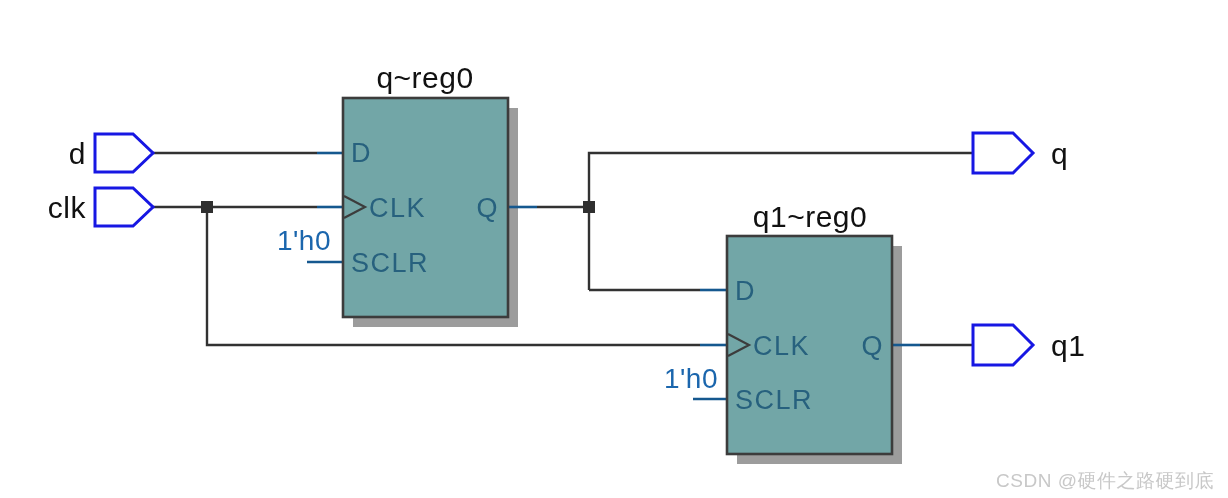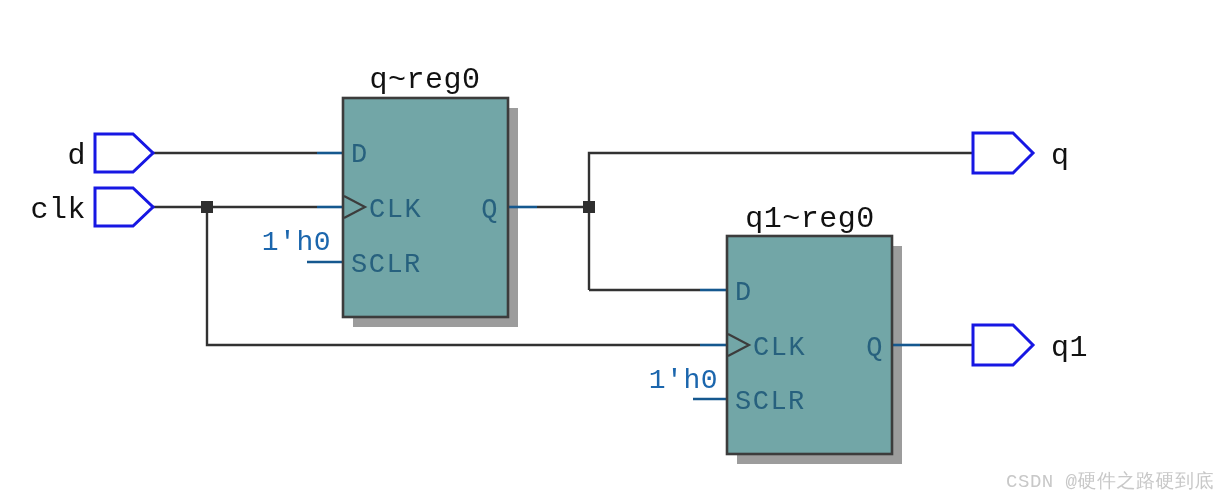--- a/index.html
+++ b/index.html
@@ -6,21 +6,21 @@
     margin: 0;
     padding: 0;
     background: #ffffff;
   }
   .stage {
     position: relative;
     width: 1228px;
     height: 498px;
     background: #ffffff;
     overflow: hidden;
-    font-family: Liberation Mono, monospace;
+    font-family: Liberation Sans, sans-serif;
   }
   svg { display: block; }
 
   .wire      { fill: none; stroke-width: 2.4px; }
   .stub      { fill: none; stroke-width: 2.6px; }
   .blockrect { stroke-width: 2.6px; }
   .clktri    { fill: none; stroke-width: 2.2px; }
   .pinshape  { stroke-width: 3px; stroke-linejoin: miter; }
 
   .t-pinlabel   { font-size: 30px; letter-spacing: 0.5px; }

